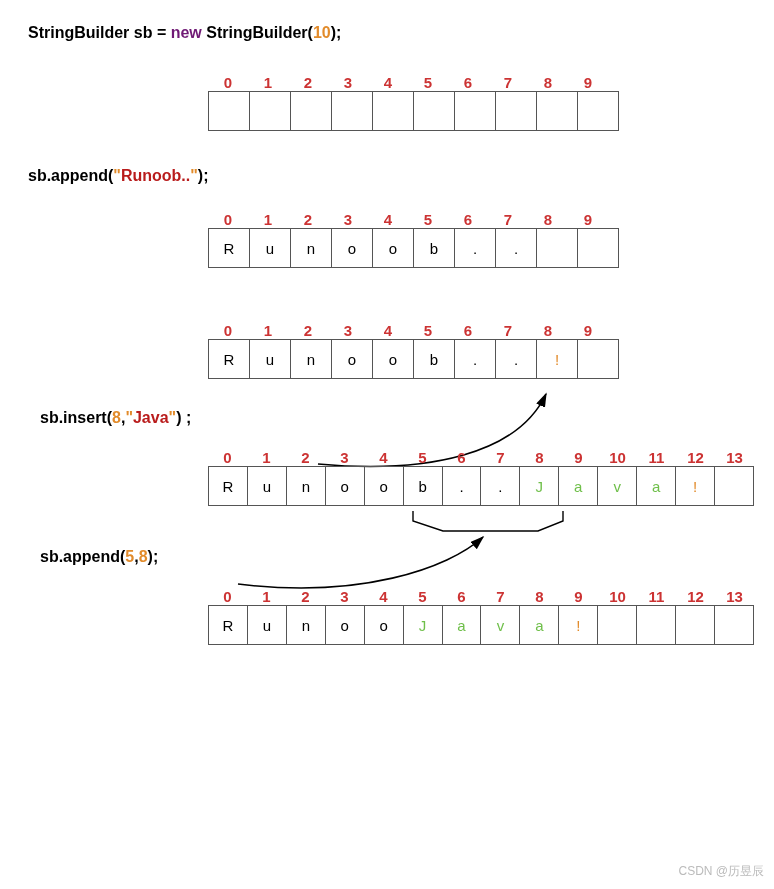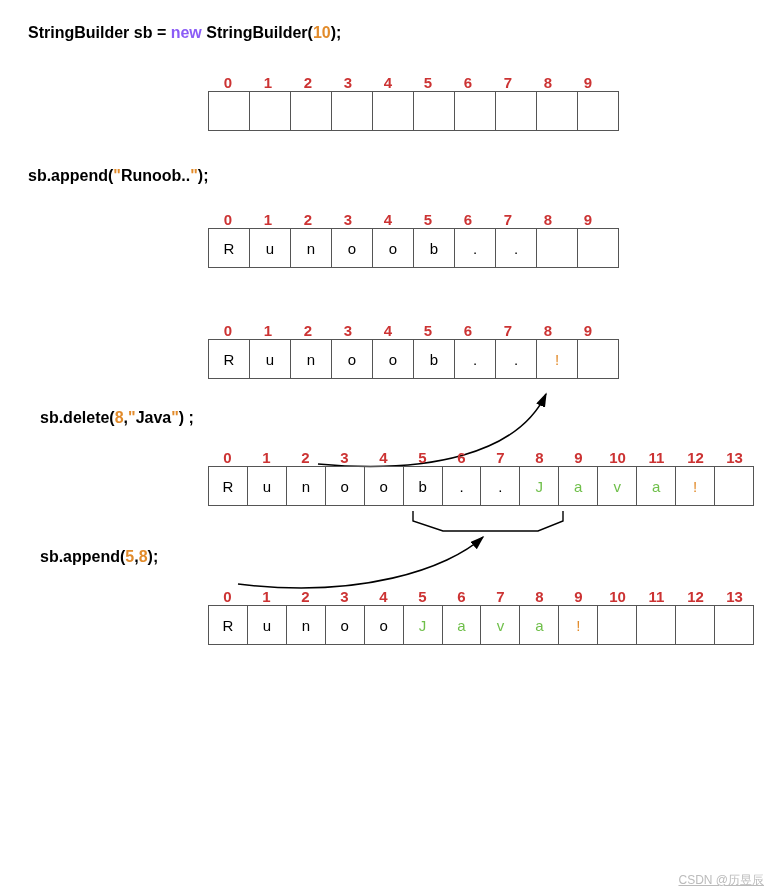--- a/index.html
+++ b/index.html
@@ -9,22 +9,22 @@
     background: #fff;
     margin: 0;
     padding: 24px 20px 20px 28px;
     width: 774px;
     box-sizing: border-box;
   }
   .code-line {
     font-weight: bold;
     margin-bottom: 8px;
   }
-  .kw-new { color: #8b5cf6; }
-  .kw-str { color: #000000; }
+  .kw-new { color: #701a75; }
+  .kw-str { color: #b91c1c; }
   .kw-num { color: #e28b2b; }
   .idx-row {
     display: flex;
     margin-left: 180px;
   }
   .idx {
     width: 40px;
     text-align: center;
     color: #cc3333;
     font-weight: bold;
@@ -49,25 +49,24 @@
   .green { color: #6fbf4a; }
   .orange { color: #e28b2b; }
   .section { position: relative; margin-bottom: 14px; }
   .arrow-svg {
     position: absolute;
     pointer-events: none;
   }
   .watermark {
     position: fixed;
     right: 10px;
-    bottom: 0;
+    bottom: 9px;
     font-family: sans-serif;
     font-size: 12px;
     color: #bbb;
-    text-decoration: underline;
   }
 </style>
 </head>
 <body>
 
 <div class="section">
   <div class="code-line">
     <span>StringBuilder sb = </span><span class="kw-new">new</span><span> StringBuilder(</span><span class="kw-num">10</span><span>);</span>
   </div>
   <div style="height:24px"></div>
@@ -166,21 +165,21 @@
       </marker>
     </defs>
     <path d="M 290 160 C 400 170, 490 150, 518 90" stroke="#000" stroke-width="1.6" fill="none" marker-end="url(#ah1)"></path>
   </svg>
 </div>
 
 <div style="height:16px"></div>
 
 <div class="section">
   <div class="code-line" style="margin-left:12px;">
-    <span>sb.delete(</span><span class="kw-num">8</span><span>,</span><span class="kw-num">"</span><span class="kw-str">Java</span><span class="kw-num">"</span><span>) ;</span>
+    <span>sb.insert(</span><span class="kw-num">8</span><span>,</span><span class="kw-num">"</span><span class="kw-str">Java</span><span class="kw-num">"</span><span>) ;</span>
   </div>
   <div style="height:14px"></div>
   <div class="idx-row" id="idx14a">
       <div class="idx">0</div>
       <div class="idx">1</div>
       <div class="idx">2</div>
       <div class="idx">3</div>
       <div class="idx">4</div>
       <div class="idx">5</div>
       <div class="idx">6</div>

